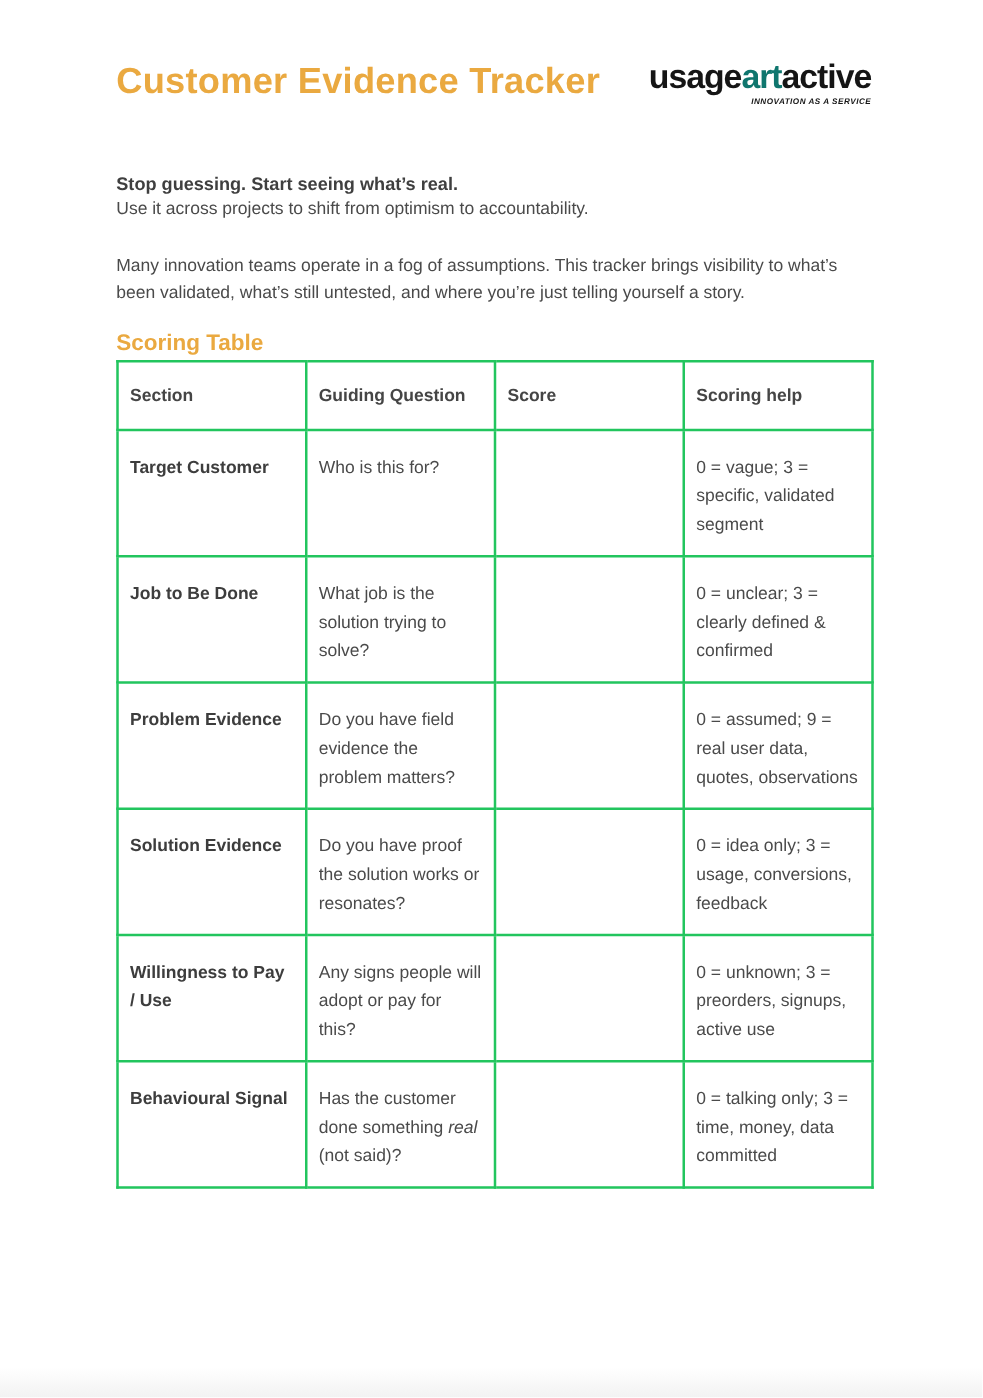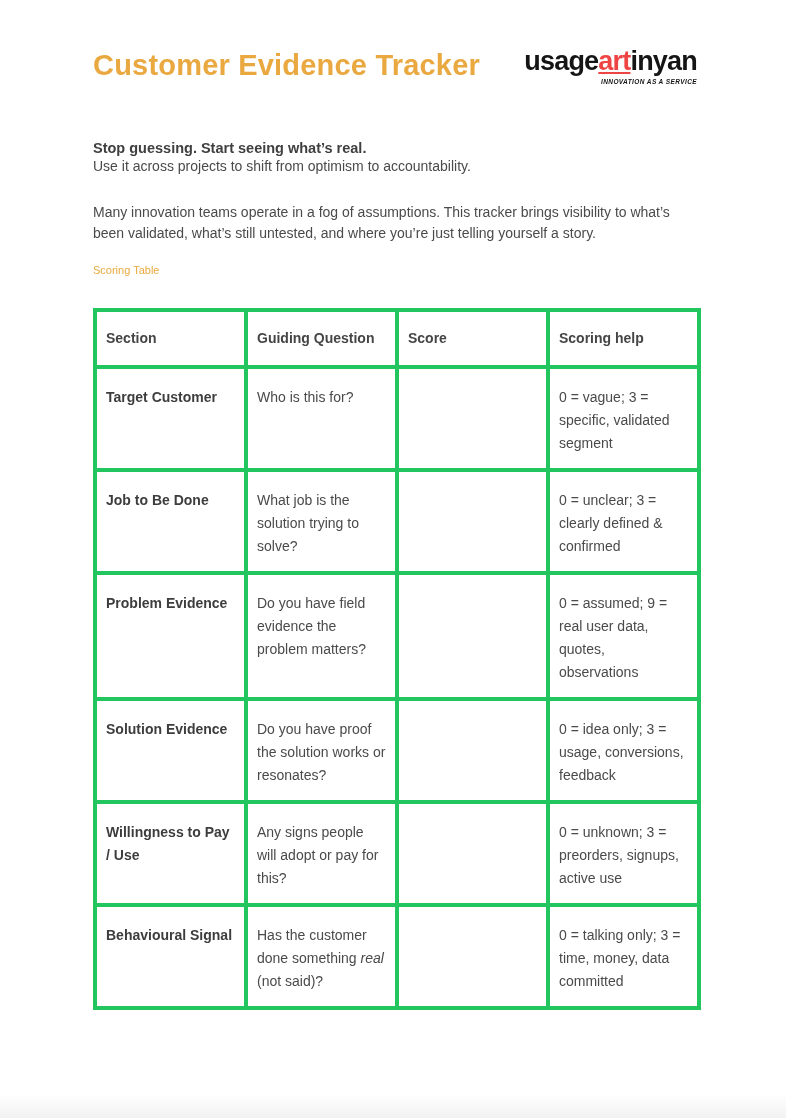--- a/index.html
+++ b/index.html
@@ -32,21 +32,21 @@
     text-align: right;
     padding-top: 2px;
   }
   .logo-word {
     font-size: 27px;
     font-weight: 700;
     color: #151515;
     letter-spacing: -0.8px;
     line-height: 1;
   }
-  .logo-word .accent { color: #ef4444; text-decoration: underline; }
+  .logo-word .accent { color: #0f766e; }
   .logo-tagline {
     font-size: 6.5px;
     font-weight: 700;
     font-style: italic;
     color: #151515;
     letter-spacing: 0.4px;
     margin-top: 3px;
   }
   .intro-heading {
     font-size: 14.5px;
@@ -55,32 +55,32 @@
   }
   .intro-p {
     font-size: 14px;
     line-height: 21.5px;
     color: #4a4a4a;
     max-width: 620px;
     margin-bottom: 19px;
   }
   .intro-p.last { margin-bottom: 24px; }
   .section-heading {
-    font-size: 11px;
-    font-weight: 400;
+    font-size: 18px;
+    font-weight: 700;
     color: #eaa940;
-    margin-bottom: 32px;
+    margin-bottom: 3px;
   }
   table.scoring {
     border-collapse: collapse;
     width: 604px;
     table-layout: fixed;
   }
   table.scoring th, table.scoring td {
-    border: 4px solid #22c55e;
+    border: 2px solid #22c55e;
     width: 151px;
     vertical-align: top;
     text-align: left;
     font-size: 14px;
     line-height: 23px;
     padding: 17px 9px 13px 9px;
     color: #4a4a4a;
     word-wrap: break-word;
   }
   table.scoring th {
@@ -102,21 +102,21 @@
   }
 </style>
 </head>
 <body>
 
 <div class="page">
 
   <div class="header-row">
     <h1 class="doc-title">Customer Evidence Tracker</h1>
     <div class="logo-block">
-      <div class="logo-word"><span>usage</span><span class="accent">art</span><span>inyan</span></div>
+      <div class="logo-word"><span>usage</span><span class="accent">art</span><span>active</span></div>
       <div class="logo-tagline">INNOVATION AS A SERVICE</div>
     </div>
   </div>
 
   <h2 class="intro-heading">Stop guessing. Start seeing what’s real.</h2>
 
   <p class="intro-p last">Use it across projects to shift from optimism to accountability.</p>
 
   <p class="intro-p">Many innovation teams operate in a fog of assumptions. This tracker brings visibility to what’s been validated, what’s still untested, and where you’re just telling yourself a story.</p>
 

